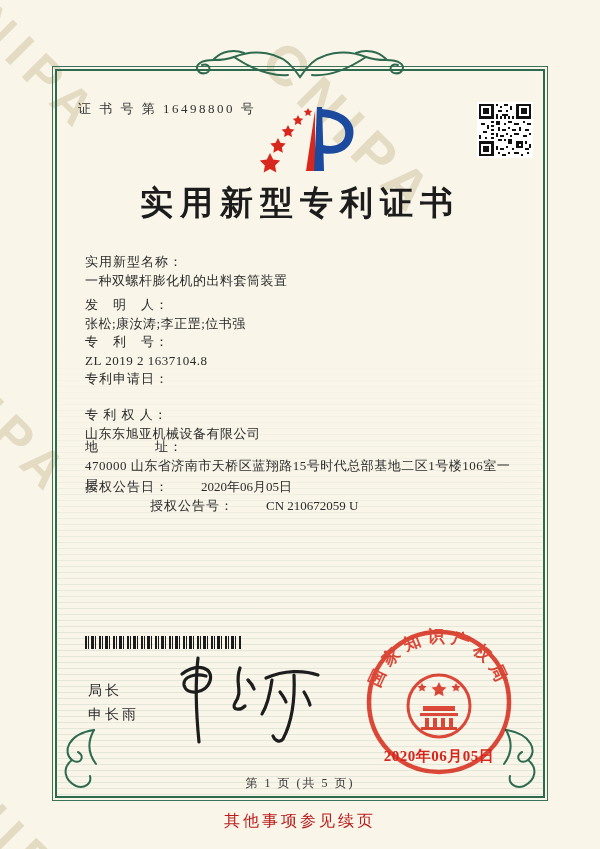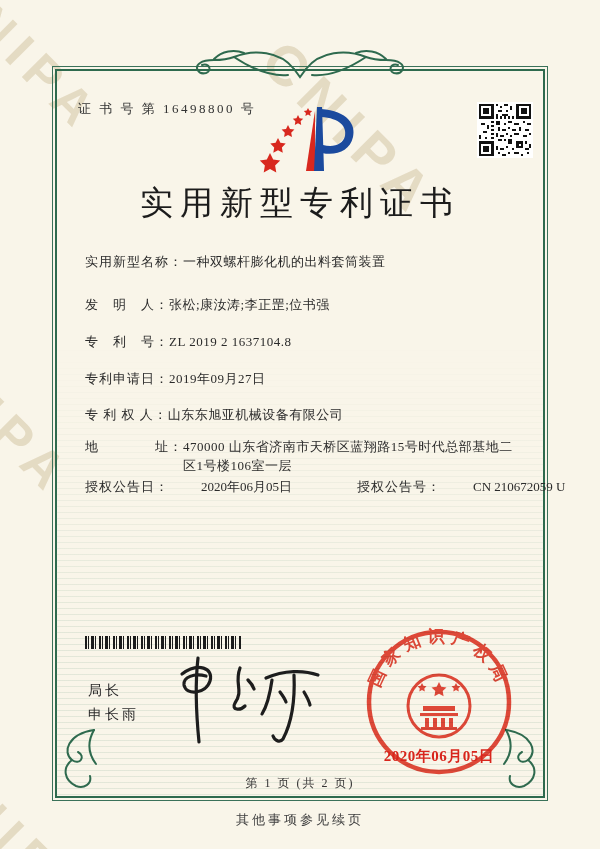--- a/index.html
+++ b/index.html
@@ -16,45 +16,45 @@
   .guilloche{position:absolute;left:56px;top:71px;width:488px;height:724px;z-index:1;
       background:repeating-linear-gradient(0deg,rgba(96,148,118,0.14) 0 1px,transparent 1px 6px);
       -webkit-mask-image:linear-gradient(to bottom,transparent 38%,#000 78%);
       mask-image:linear-gradient(to bottom,transparent 38%,#000 78%);pointer-events:none;}
   .orn{position:absolute;z-index:2;}
   
   .cert-no{position:absolute;left:78px;top:100px;font-size:13px;letter-spacing:2.5px;z-index:2;color:#333;}
   .logo{position:absolute;left:248px;top:101px;z-index:2;}
   .qr{position:absolute;left:477px;top:102px;width:52px;height:52px;z-index:2;background:#fff;padding:2px;}
   .title{position:absolute;left:0;top:181px;width:100%;text-align:center;font-size:33px;
-         font-weight:normal;letter-spacing:7px;color:#1c1c1c;z-index:2;}
+         font-weight:bold;letter-spacing:7px;color:#1c1c1c;z-index:2;}
   .fields{position:absolute;left:85px;top:250px;width:438px;z-index:2;font-size:13px;line-height:19px;}
-  .frow{position:absolute;left:0;display:flex;align-items:flex-start;width:438px;}
+  .frow{position:absolute;left:0;display:flex;align-items:flex-start;width:438px;flex-direction:column;}
   .frow .lbl{white-space:nowrap;letter-spacing:1px;}
   .frow .val{flex:1;letter-spacing:0.5px;}
   .r1{top:2px}.r2{top:45px}.r3{top:82px}.r4{top:119px}.r5{top:155px}.r6{top:187px}.r7{top:227px}
   .pair{display:flex;white-space:nowrap;gap:32px;}
   .pair2{margin-left:65px;}
   .paras{position:absolute;left:77px;top:496px;width:447px;z-index:2;font-size:12.6px;
          line-height:19px;text-align:justify;color:#242424;}
   .paras p{margin:0;text-indent:2em;}
   .barcode{position:absolute;left:85px;top:636px;width:156px;height:13px;z-index:2;
       background:repeating-linear-gradient(90deg,#1b1b1b 0 2px,transparent 2px 3px,#1b1b1b 3px 4px,
       transparent 4px 6px,#1b1b1b 6px 9px,transparent 9px 10px,#1b1b1b 10px 11px,transparent 11px 14px);}
   .signer-title{position:absolute;left:88px;top:682px;font-size:14px;letter-spacing:3px;z-index:2;}
   .signer-name{position:absolute;left:88px;top:706px;font-size:14px;letter-spacing:3px;z-index:2;}
   .signature{position:absolute;left:168px;top:650px;z-index:2;}
   .seal{position:absolute;left:363px;top:626px;z-index:3;opacity:0.93;mix-blend-mode:multiply;}
   .seal-date{position:absolute;left:363px;top:747px;width:152px;text-align:center;z-index:4;
       color:#d8251c;font-size:15px;font-weight:bold;letter-spacing:0.5px;
       font-family:"Liberation Serif",serif;}
   .page-info{position:absolute;left:0;top:775px;width:100%;text-align:center;font-size:12px;
       letter-spacing:2px;z-index:2;color:#333;}
-  .footer-note{position:absolute;left:0;top:811px;width:100%;text-align:center;font-size:13px;
-      letter-spacing:3px;z-index:2;color:#404040;}
+  .footer-note{position:absolute;left:0;top:811px;width:100%;text-align:center;font-size:16px;
+      letter-spacing:3px;z-index:2;color:#b91c1c;}
 </style>
 </head>
 <body>
 
 <div class="page">
 
   <div class="wm" style="left:-30px;top:-40px;font-size:50px;">CNIPA</div>
   <div class="wm" style="left:295px;top:28px;font-size:56px;">CNIPA</div>
   <div class="wm" style="left:-62px;top:318px;font-size:52px;">CNIPA</div>
   <div class="wm" style="left:-42px;top:742px;font-size:52px;">CNIPA</div>
@@ -193,21 +193,20 @@
     <div class="frow r2">
       <span class="lbl">发　明　人：</span>
       <span class="val">张松;康汝涛;李正罡;位书强</span>
     </div>
     <div class="frow r3">
       <span class="lbl">专　利　号：</span>
       <span class="val">ZL 2019 2 1637104.8</span>
     </div>
     <div class="frow r4">
       <span class="lbl">专利申请日：</span>
-      <span class="val">2019年09月27日</span>
     </div>
     <div class="frow r5">
       <span class="lbl">专 利 权 人：</span>
       <span class="val">山东东旭亚机械设备有限公司</span>
     </div>
     <div class="frow r6">
       <span class="lbl">地　　　　址：</span>
       <span class="val">470000 山东省济南市天桥区蓝翔路15号时代总部基地二区1号楼106室一层</span>
     </div>
     <div class="frow r7">
@@ -257,16 +256,16 @@
       <rect x="57" y="87" width="38" height="3"></rect>
       <rect x="62" y="92" width="4" height="9"></rect>
       <rect x="70" y="92" width="4" height="9"></rect>
       <rect x="78" y="92" width="4" height="9"></rect>
       <rect x="86" y="92" width="4" height="9"></rect>
       <rect x="58" y="101" width="36" height="3"></rect>
     </g>
   </svg>
   <div class="seal-date">2020年06月05日</div>
 
-  <div class="page-info">第 1 页 (共 2 页)</div>
+  <div class="page-info">第 1 页 (共 5 页)</div>
   <div class="footer-note">其他事项参见续页</div>
 
 </div>
 
 </body></html>

